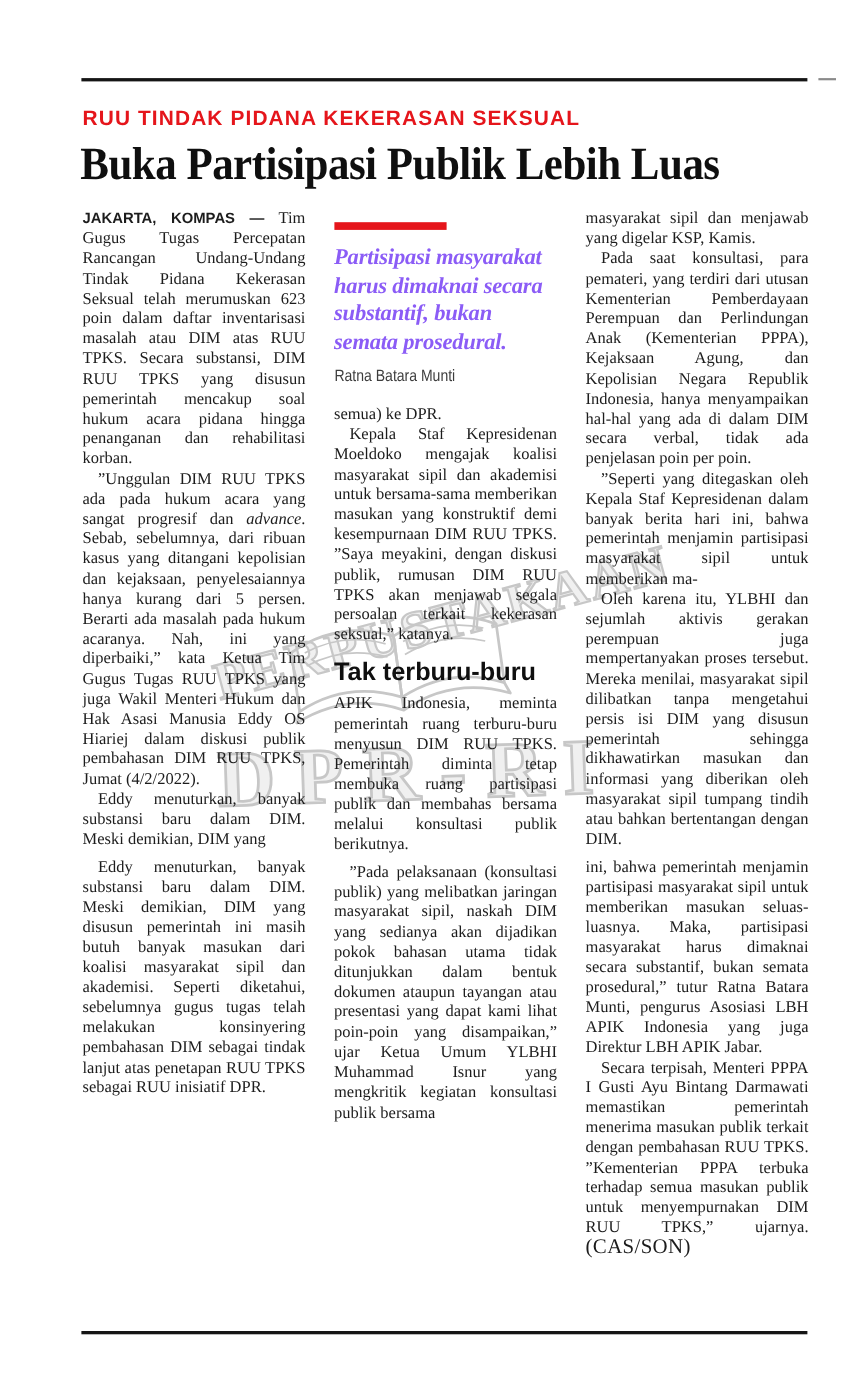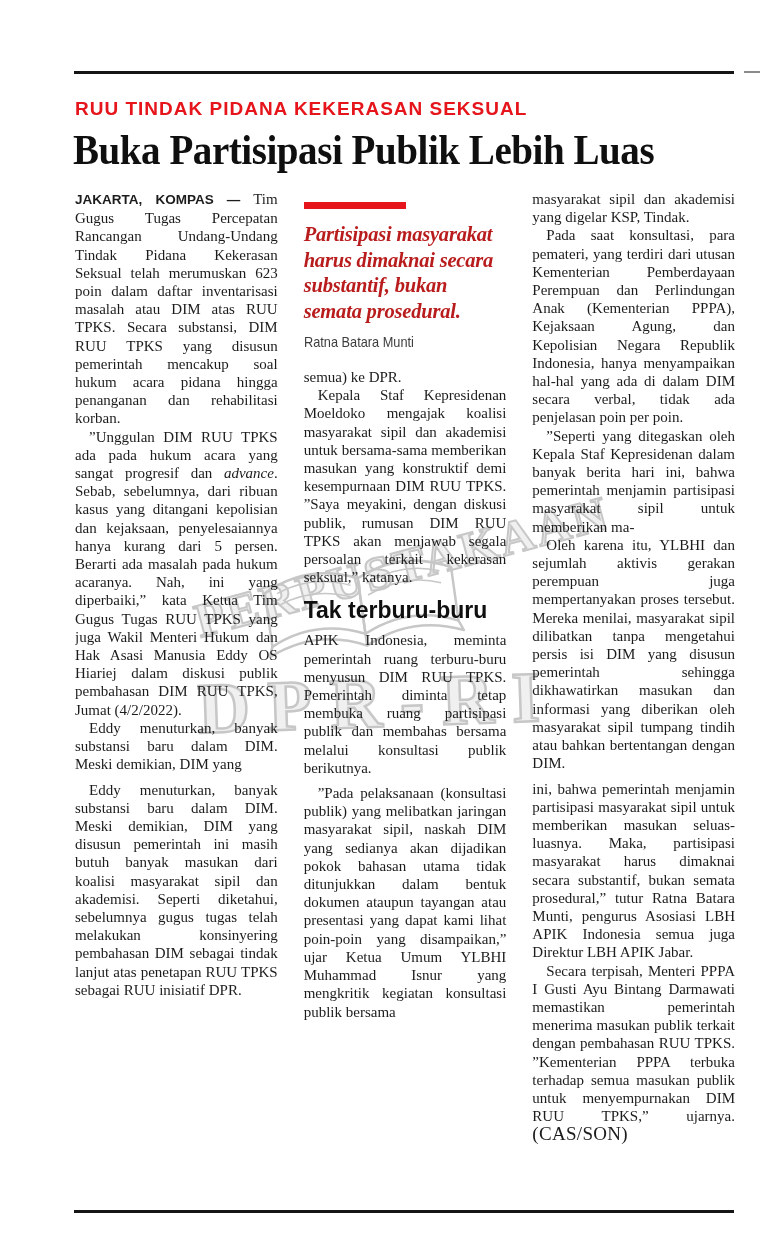--- a/index.html
+++ b/index.html
@@ -54,21 +54,21 @@
   }
   .col p.noindent { text-indent:0; }
   .col p.gap-above { margin-top:7px; }
   .dateline { font-family:"Liberation Sans", sans-serif; font-weight:bold; font-size:13.5px; }
   .byline { font-size:19px; letter-spacing:0.3px; }
 
   .quote-block { margin:12px 0 18px 0; }
   .quote-bar { width:102px; height:7px; margin-bottom:13px; background:#e5151b; }
   .quote-text {
     font-family:"Liberation Serif", serif; font-weight:bold; font-style:italic;
-    font-size:20.5px; line-height:25.5px; letter-spacing:-0.2px; color:#b91c1c;
+    font-size:20.5px; line-height:25.5px; letter-spacing:-0.2px; color:#8b5cf6;
     text-align:left;
   }
   .quote-attrib {
     margin-top:9px; font-family:"Liberation Sans", sans-serif;
     font-size:15px; color:#3d3d3d;
     transform:scaleX(0.85); transform-origin:left center; white-space:nowrap;
   }
   .subhead {
     font-family:"Liberation Sans", sans-serif; font-weight:bold;
     font-size:23px; color:#0f0f0f; margin:11px 0 7px 0; text-indent:0;
@@ -115,24 +115,24 @@
         <div class="quote-attrib">Ratna Batara Munti</div>
       </div>
       <p class="noindent">semua) ke DPR.</p>
       <p>Kepala Staf Kepresidenan Moeldoko mengajak koalisi masyarakat sipil dan akademisi untuk bersama-sama memberikan masukan yang konstruktif demi kesempurnaan DIM RUU TPKS. ”Saya meyakini, dengan diskusi publik, rumusan DIM RUU TPKS akan menjawab segala persoalan terkait kekerasan seksual,” katanya.</p>
       <h2 class="subhead">Tak terburu-buru</h2>
       <p class="noindent gap-above">APIK Indonesia, meminta pemerintah ruang terburu-buru menyusun DIM RUU TPKS. Pemerintah diminta tetap membuka ruang partisipasi publik dan membahas bersama melalui konsultasi publik berikutnya.</p>
       <p class="gap-above">”Pada pelaksanaan (konsultasi publik) yang melibatkan jaringan masyarakat sipil, naskah DIM yang sedianya akan dijadikan pokok bahasan utama tidak ditunjukkan dalam bentuk dokumen ataupun tayangan atau presentasi yang dapat kami lihat poin-poin yang disampaikan,” ujar Ketua Umum YLBHI Muhammad Isnur yang mengkritik kegiatan konsultasi publik bersama</p>
     </div>
 
     <div class="col">
-      <p class="noindent">masyarakat sipil dan akademisi yang digelar KSP, Tindak.</p>
+      <p class="noindent">masyarakat sipil dan menjawab yang digelar KSP, Kamis.</p>
       <p>Pada saat konsultasi, para pemateri, yang terdiri dari utusan Kementerian Pemberdayaan Perempuan dan Perlindungan Anak (Kementerian PPPA), Kejaksaan Agung, dan Kepolisian Negara Republik Indonesia, hanya menyampaikan hal-hal yang ada di dalam DIM secara verbal, tidak ada penjelasan poin per poin.</p>
       <p>”Seperti yang ditegaskan oleh Kepala Staf Kepresidenan dalam banyak berita hari ini, bahwa pemerintah menjamin partisipasi masyarakat sipil untuk memberikan ma-</p>
       <p>Oleh karena itu, YLBHI dan sejumlah aktivis gerakan perempuan juga mempertanyakan proses tersebut. Mereka menilai, masyarakat sipil dilibatkan tanpa mengetahui persis isi DIM yang disusun pemerintah sehingga dikhawatirkan masukan dan informasi yang diberikan oleh masyarakat sipil tumpang tindih atau bahkan bertentangan dengan DIM.</p>
-      <p class="noindent gap-above">ini, bahwa pemerintah menjamin partisipasi masyarakat sipil untuk memberikan masukan seluas-luasnya. Maka, partisipasi masyarakat harus dimaknai secara substantif, bukan semata prosedural,” tutur Ratna Batara Munti, pengurus Asosiasi LBH APIK Indonesia semua juga Direktur LBH APIK Jabar.</p>
+      <p class="noindent gap-above">ini, bahwa pemerintah menjamin partisipasi masyarakat sipil untuk memberikan masukan seluas-luasnya. Maka, partisipasi masyarakat harus dimaknai secara substantif, bukan semata prosedural,” tutur Ratna Batara Munti, pengurus Asosiasi LBH APIK Indonesia yang juga Direktur LBH APIK Jabar.</p>
       <p><span>Secara terpisah, Menteri PPPA I Gusti Ayu Bintang Darmawati memastikan pemerintah menerima masukan publik terkait dengan pembahasan RUU TPKS. ”Kementerian PPPA terbuka terhadap semua masukan publik untuk menyempurnakan DIM RUU TPKS,” ujarnya. </span><span class="byline">(CAS/SON)</span></p>
     </div>
 
   </div>
 
   <div class="bottom-rule"></div>
 </div>
 
 </body></html>

